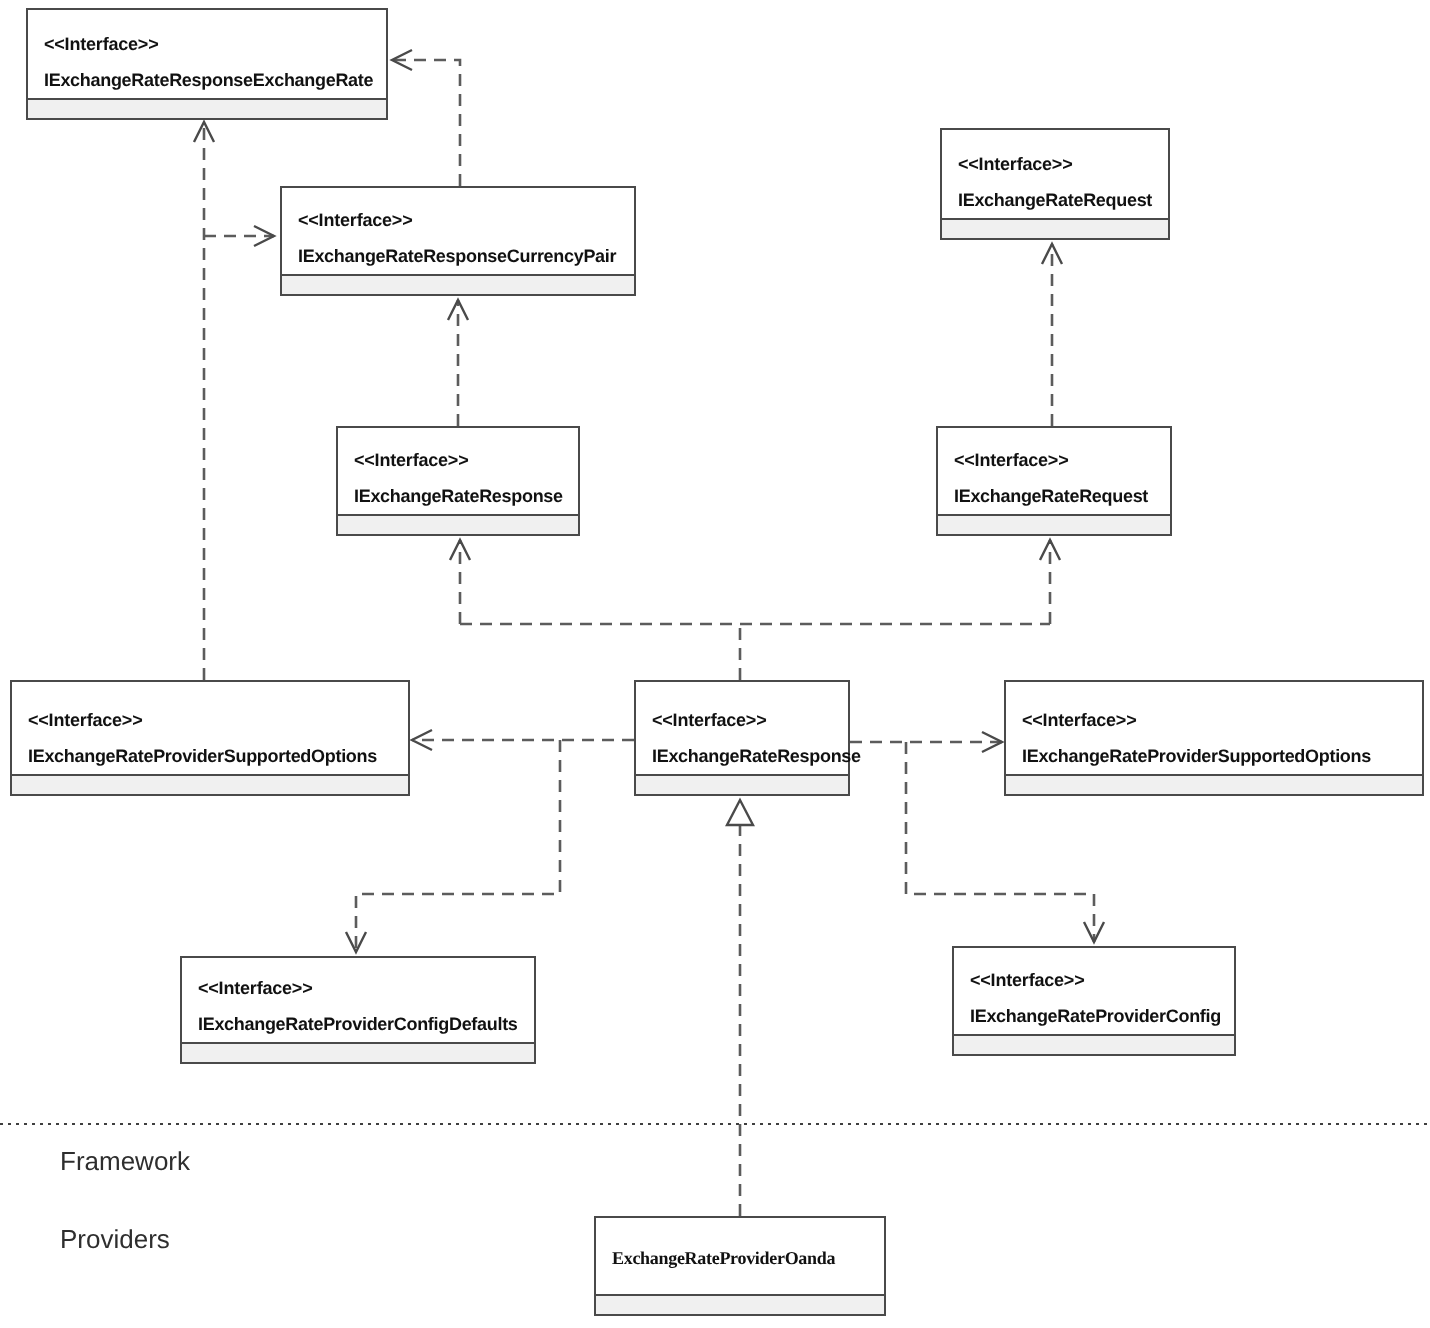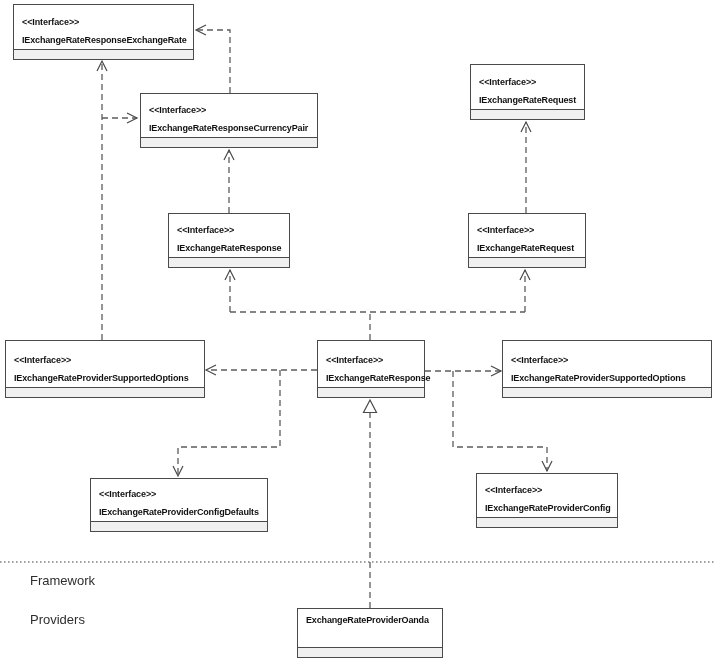--- a/index.html
+++ b/index.html
@@ -21,21 +21,21 @@
     box-sizing:border-box;
     display:flex;flex-direction:column;
   }
   .box-main{
     flex:1;
     padding:6px 7px 4px 8px;
     display:flex;flex-direction:column;
     overflow:visible;
     justify-content:flex-end;
   }
-  .box-main.centered{justify-content:flex-start;}
+  .box-main.centered{justify-content:center;font-family:Liberation Serif, serif;}
   .stereotype{
     font-size:9px;font-weight:bold;color:#111;
     letter-spacing:-0.1px;white-space:nowrap;
     margin-bottom:8px;
   }
   .box-title{
     font-size:9px;font-weight:bold;color:#111;
     letter-spacing:-0.15px;white-space:nowrap;
   }
   .box-compartment{

